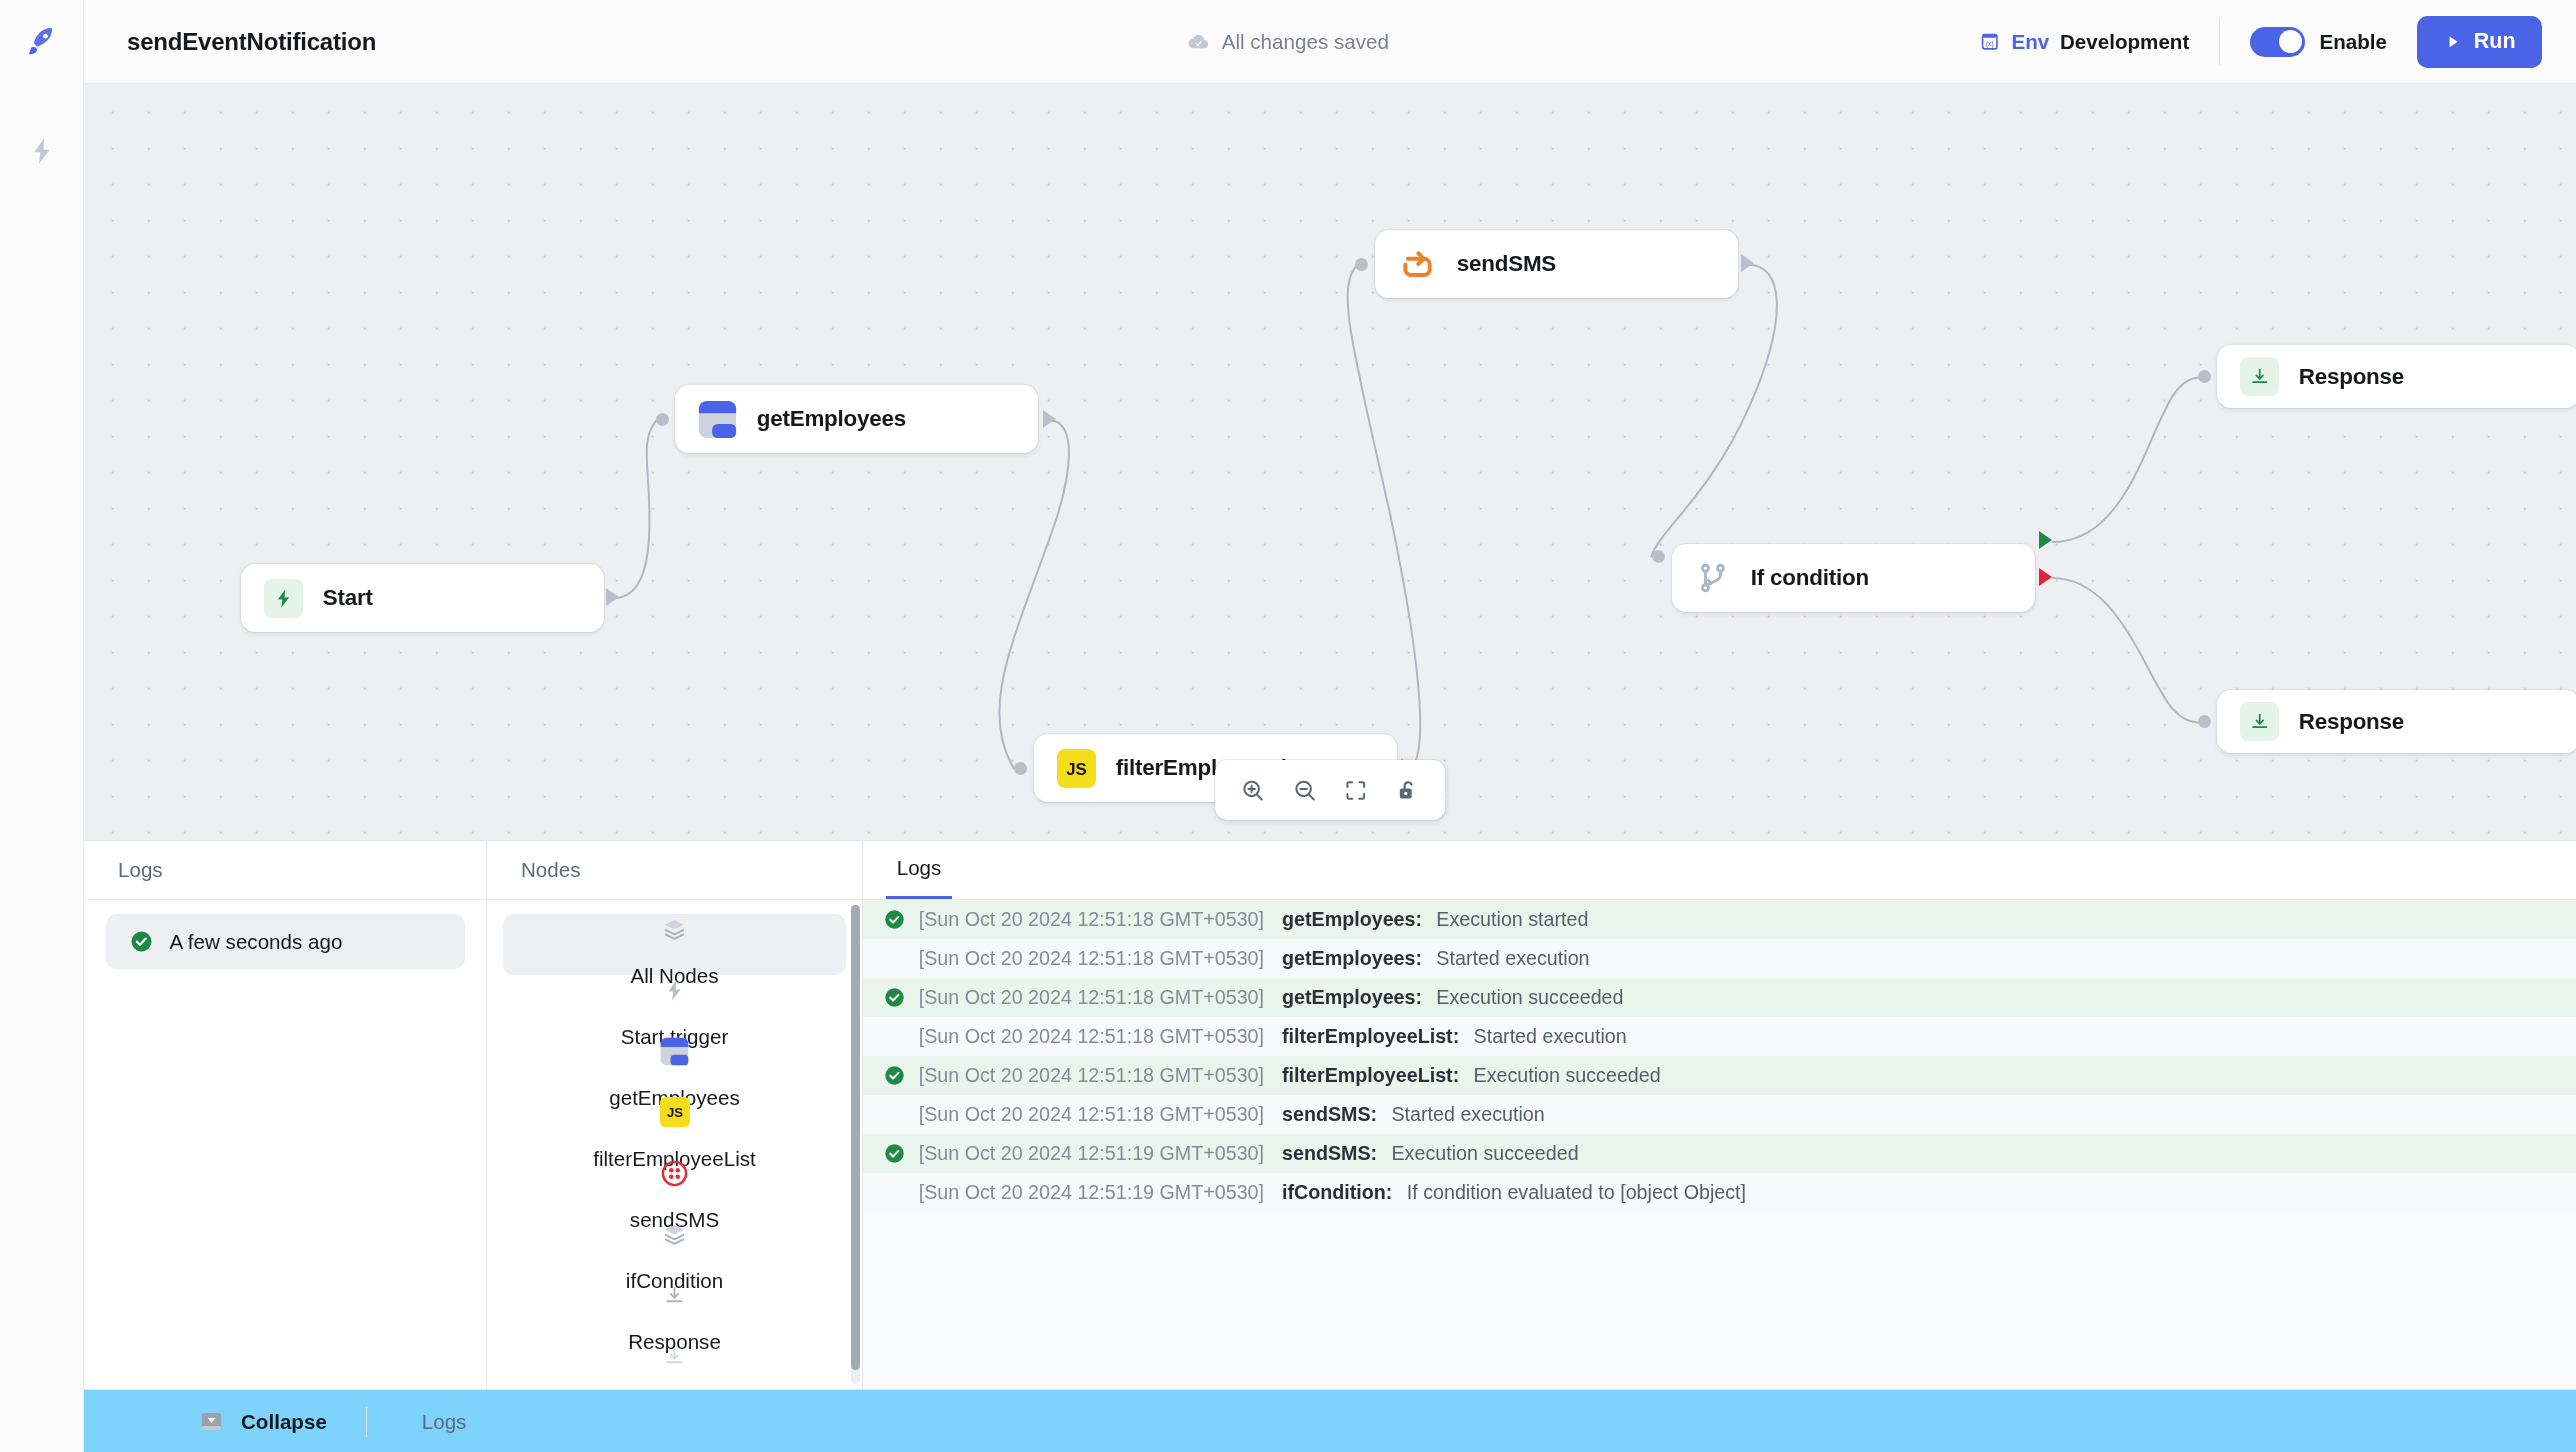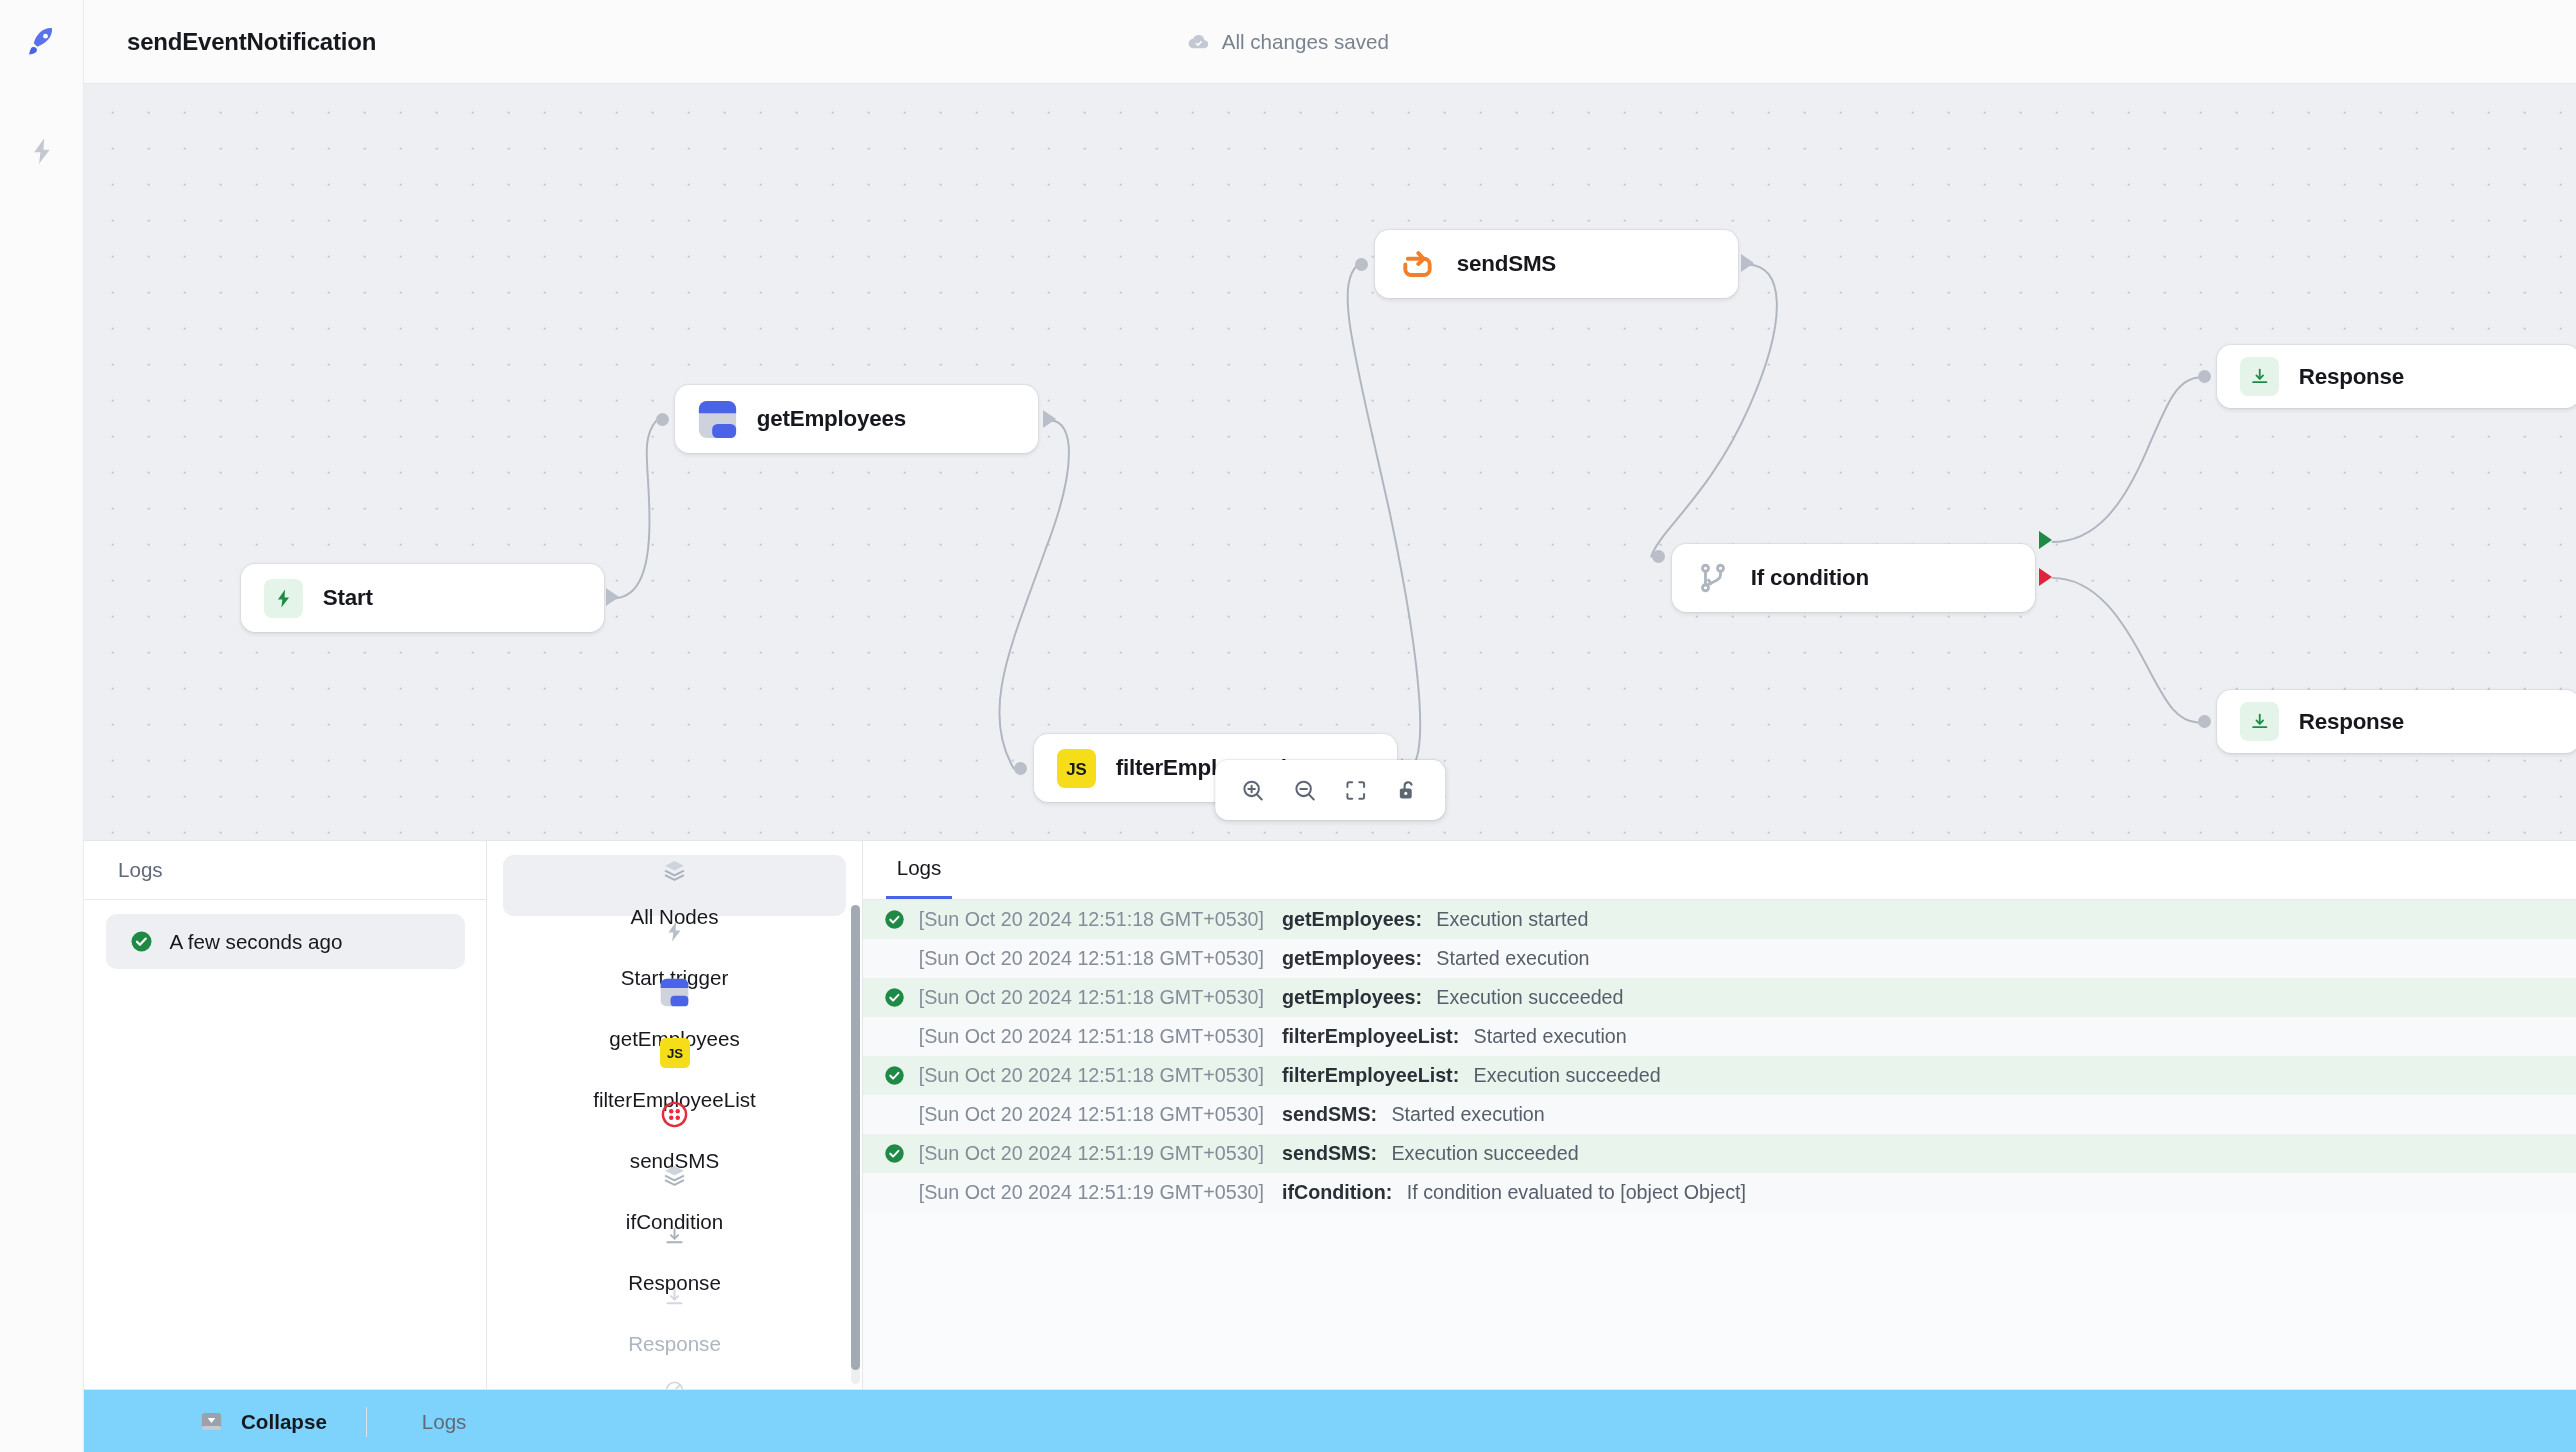--- a/index.html
+++ b/index.html
@@ -215,20 +215,44 @@
     <div class="wf-title">sendEventNotification</div>
 
     <div class="saved-wrap">
       <svg width="23" height="23" viewBox="0 0 24 24">
         <path d="M6.5 19h11a4.2 4.2 0 0 0 .4-8.4A6 6 0 0 0 6.3 9.2 3.9 3.9 0 0 0 6.5 19z" fill="#c3c8d2"></path>
         <path d="M9.6 14.1l1.7 1.7 3.3-3.5" stroke="#ffffff" stroke-width="1.7" fill="none" stroke-linecap="round" stroke-linejoin="round"></path>
       </svg>
       <span class="saved-text">All changes saved</span>
     </div>
 
+    <div class="topbar-right">
+      <div class="env-block">
+        <svg width="21.5" height="21.5" viewBox="0 0 24 24">
+          <rect x="4" y="4" width="16" height="16" rx="2.5" fill="none" stroke="#4a63e7" stroke-width="1.8"></rect>
+          <rect x="4" y="4" width="16" height="3.6" rx="1.6" fill="#4a63e7"></rect>
+          <text x="12" y="16.6" font-size="7.4" font-family="Liberation Sans" fill="#4a63e7" text-anchor="middle">(x)</text>
+        </svg>
+        <span class="env-label">Env</span>
+        <span class="env-value">Development</span>
+      </div>
+      <div class="vsep"></div>
+      <div class="toggle-block">
+        <div class="toggle">
+            <div class="knob"></div>
+          </div>
+        <span class="toggle-label">Enable</span>
+      </div>
+      <button class="run-btn">
+        <svg width="19.7" height="19.7" viewBox="0 0 24 24">
+          <path d="M8 5.5l10 6.5-10 6.5z" fill="#ffffff"></path>
+        </svg>
+        <span>Run</span>
+      </button>
+    </div>
   </div>
 
   <div class="body-row">
 
     <div class="rail">
       <div class="rail-btn">
         <svg width="32" height="32" viewBox="0 0 24 24">
           <path d="M13.6 2.5L6.2 13h4.6l-1 8.5L17.8 11h-4.7z" fill="#c3c9ce"></path>
         </svg>
       </div>
@@ -388,20 +412,23 @@
                 <svg width="25" height="25" viewBox="0 0 24 24">
                   <circle cx="12" cy="12" r="9.6" fill="#1e8a46"></circle>
                   <path d="M7.6 12.2l2.9 3 5.6-6" stroke="#fff" stroke-width="2.1" fill="none" stroke-linecap="round" stroke-linejoin="round"></path>
                 </svg>
                 <span class="run-item-text">A few seconds ago</span>
               </div>
             </div>
           </div>
 
           <div class="pnl-nodes">
+            <div class="pnl-head">
+              <span class="pnl-head-title">Nodes</span>
+            </div>
             <div class="pnl-body">
 
               <div class="node-item sel">
                 <span class="tiny">
                   <svg width="27" height="27" viewBox="0 0 24 24" fill="none" stroke="#aab1bc" stroke-width="1.7" stroke-linejoin="round">
                     <path d="M12 3.5l8.4 4.2-8.4 4.2-8.4-4.2z" fill="#cfd4dc" stroke="none"></path>
                     <path d="M3.6 12.1l8.4 4.2 8.4-4.2"></path>
                       <path d="M3.6 16.2l8.4 4.2 8.4-4.2"></path>
                   </svg>
                 </span>

